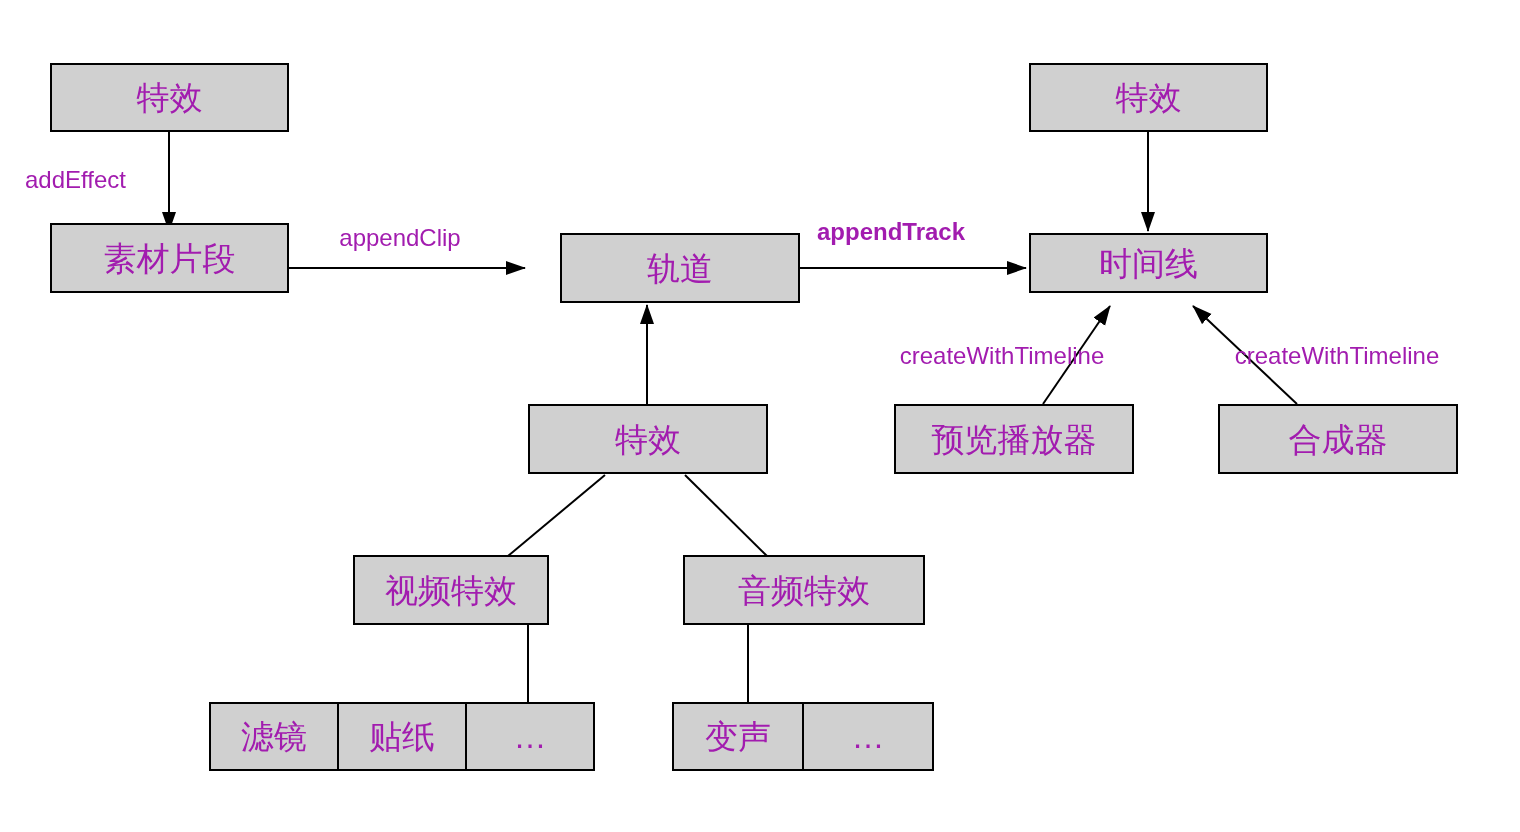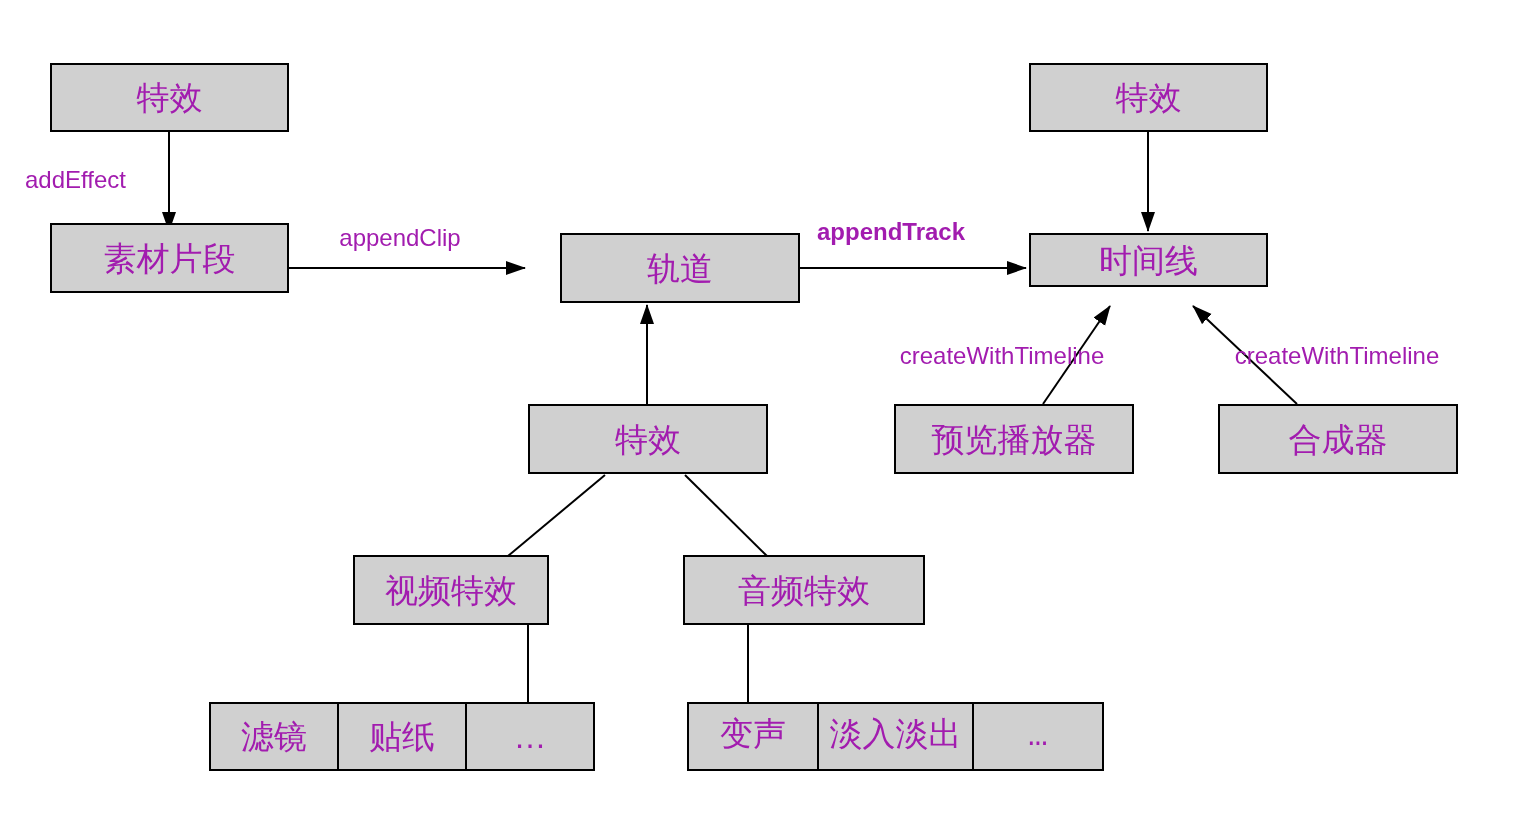--- a/index.html
+++ b/index.html
@@ -104,21 +104,21 @@
   </div>
 
   <div class="node" style="left:50px; top:223px; width:239px; height:70px;">
     <span>素材片段</span>
   </div>
 
   <div class="node" style="left:560px; top:233px; width:240px; height:70px;">
     <span>轨道</span>
   </div>
 
-  <div class="node" style="left:1029px; top:233px; width:239px; height:54px;">
+  <div class="node" style="left:1029px; top:233px; width:239px; height:60px;">
     <span>时间线</span>
   </div>
 
   <div class="node" style="left:1029px; top:63px; width:239px; height:69px;">
     <span>特效</span>
   </div>
 
   <div class="node" style="left:528px; top:404px; width:240px; height:70px;">
     <span>特效</span>
   </div>
@@ -138,23 +138,22 @@
   <div class="node" style="left:683px; top:555px; width:242px; height:70px;">
     <span>音频特效</span>
   </div>
 
   <div class="strip" style="left:209px; top:702px;">
     <div class="cell" style="width:130px; height:69px;">滤镜</div>
     <div class="cell" style="width:130px; height:69px;">贴纸</div>
     <div class="cell" style="width:130px; height:69px;">…</div>
   </div>
 
-  <div class="strip" style="left:687px; top:702px;font-family:Liberation Mono, monospace;">
+  <div class="strip" style="left:672px; top:702px;">
     <div class="cell" style="width:132px; height:69px;">变声</div>
-    <div class="cell" style="width:157px; height:69px;">淡入淡出</div>
     <div class="cell" style="width:132px; height:69px;">…</div>
   </div>
 
   <div class="edge-label left-anchored" style="left:25px; top:180px;">addEffect</div>
 
   <div class="edge-label" style="left:400px; top:238px;">appendClip</div>
 
   <div class="edge-label" style="left:891px; top:232px;font-weight:bold;">appendTrack</div>
 
   <div class="edge-label" style="left:1002px; top:356px;">createWithTimeline</div>

